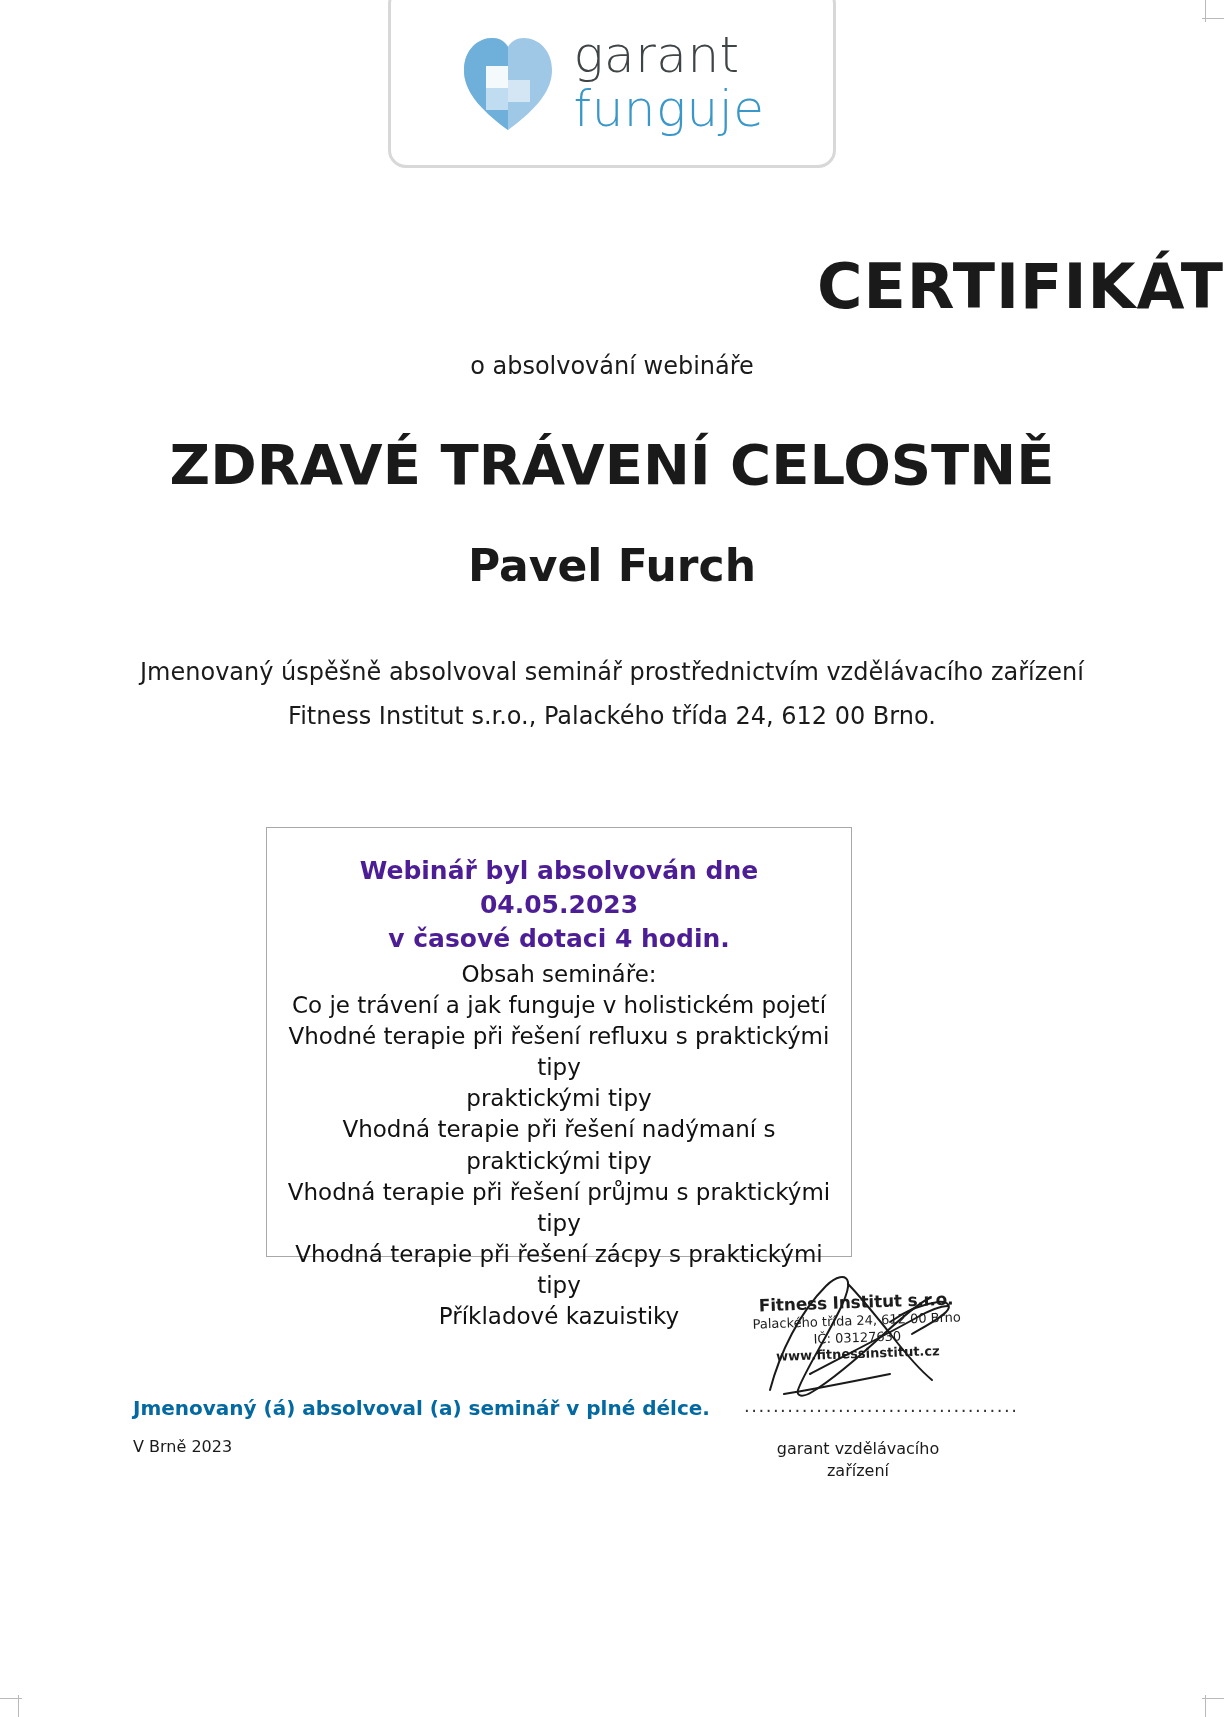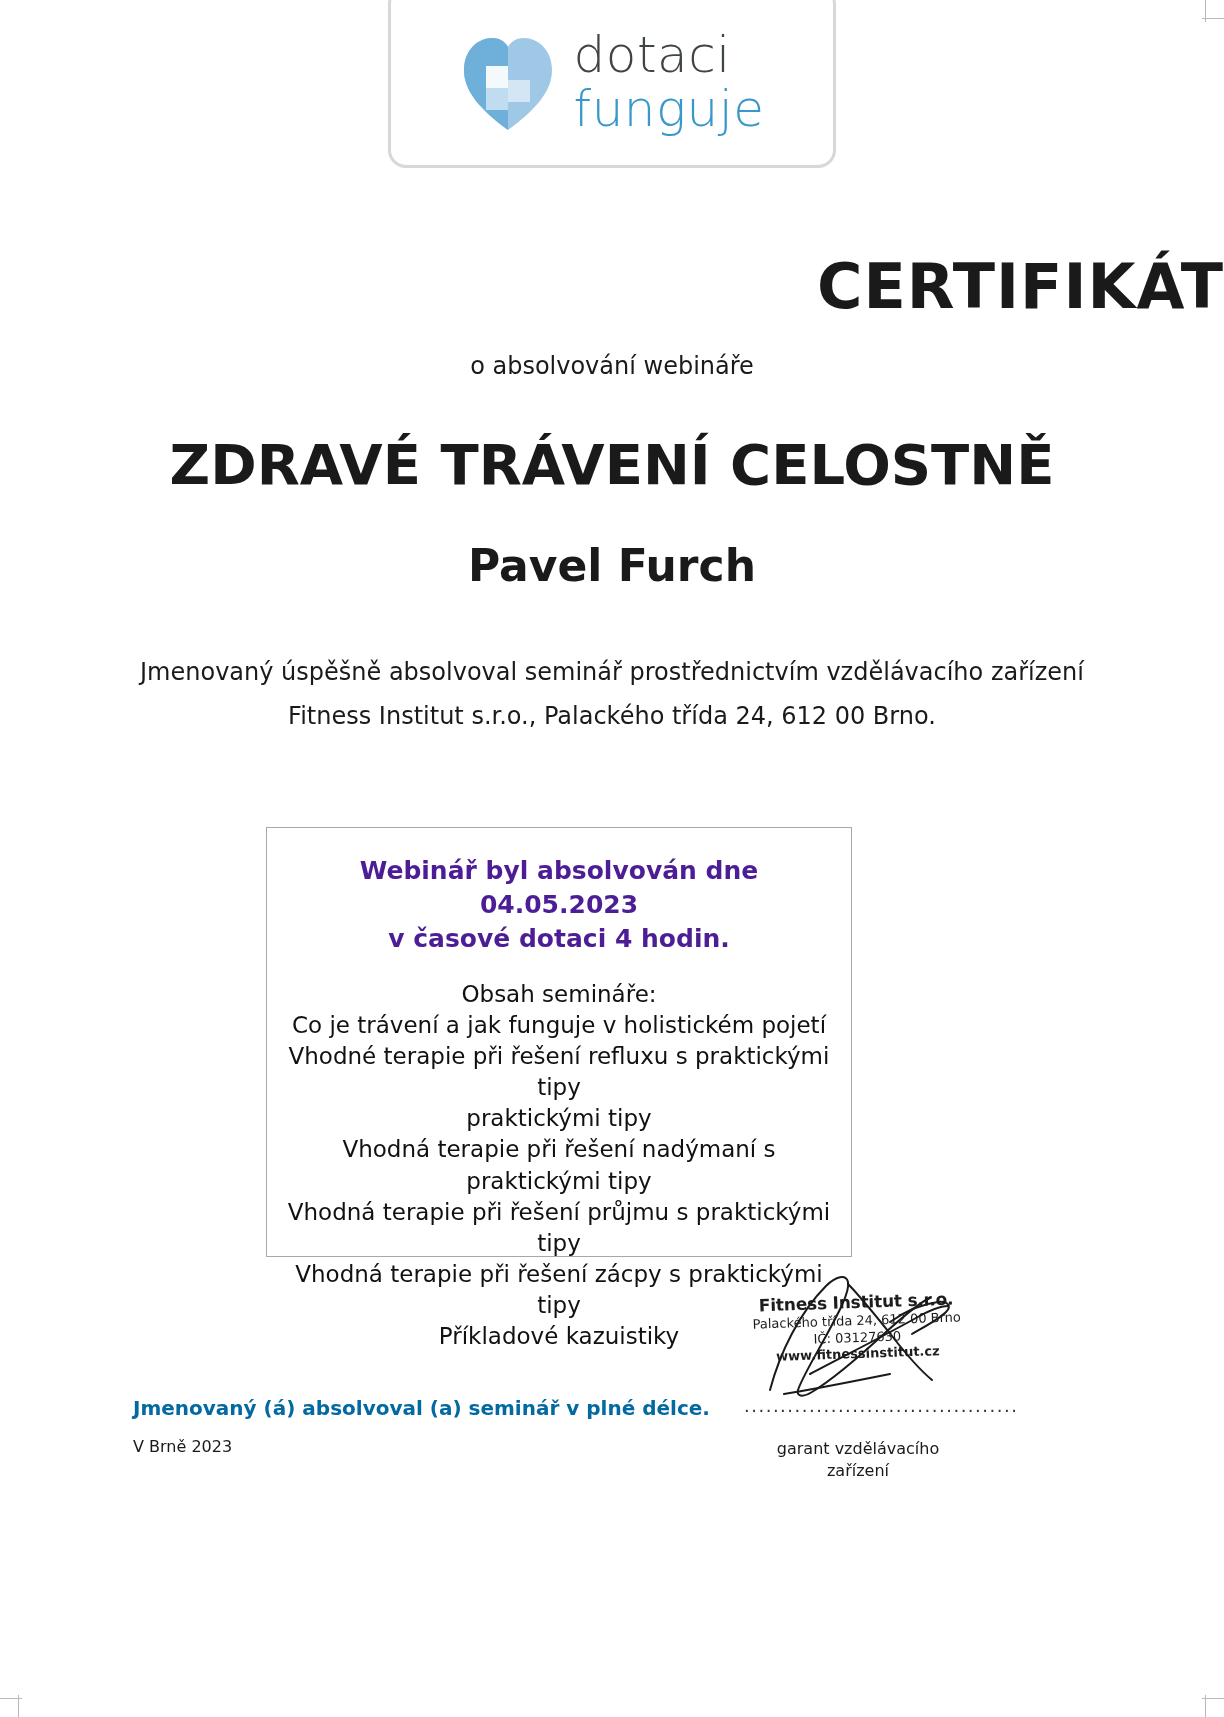--- a/index.html
+++ b/index.html
@@ -140,21 +140,21 @@
     padding: 26px 14px 0 14px;
     text-align: center;
   }
   .details-head {
     font-size: 25px;
     font-weight: bold;
     line-height: 1.35;
     color: #4c1d95;
   }
   .details-contents-label {
-    margin-top: 24px;
+    margin-top: 4px;
     font-size: 23px;
     line-height: 1.35;
     color: #111;
   }
   .details-list {
     font-size: 23px;
     line-height: 1.35;
     color: #111;
   }
 
@@ -234,21 +234,21 @@
   <div class="logo-mark">
     <svg viewBox="0 0 96 104" width="96" height="104" aria-hidden="true">
       <path d="M48 100 C18 78, 4 60, 4 40 C4 20, 18 8, 32 8 C41 8, 46 13, 48 17 C50 13, 55 8, 64 8 C78 8, 92 20, 92 40 C92 60, 78 78, 48 100 Z" fill="#9fc7e6"></path>
       <path d="M48 100 C18 78, 4 60, 4 40 C4 20, 18 8, 32 8 C41 8, 46 13, 48 17 L48 100 Z" fill="#6fb0db"></path>
       <rect x="26" y="36" width="22" height="22" fill="#ffffff" opacity="0.92"></rect>
       <rect x="48" y="50" width="22" height="22" fill="#ffffff" opacity="0.55"></rect>
       <rect x="26" y="58" width="22" height="22" fill="#cfe4f3" opacity="0.85"></rect>
     </svg>
   </div>
   <div class="logo-words">
-    <span class="logo-word-1">dotaci</span>
+    <span class="logo-word-1">garant</span>
     <span class="logo-word-2">funguje</span>
   </div>
 </div>
 
 <div class="cert-title">CERTIFIKÁT</div>
 <div class="cert-subtitle">o absolvování webináře</div>
 <div class="course-title">ZDRAVÉ TRÁVENÍ CELOSTNĚ</div>
 <div class="participant">Pavel Furch</div>
 
 <div class="statement">

